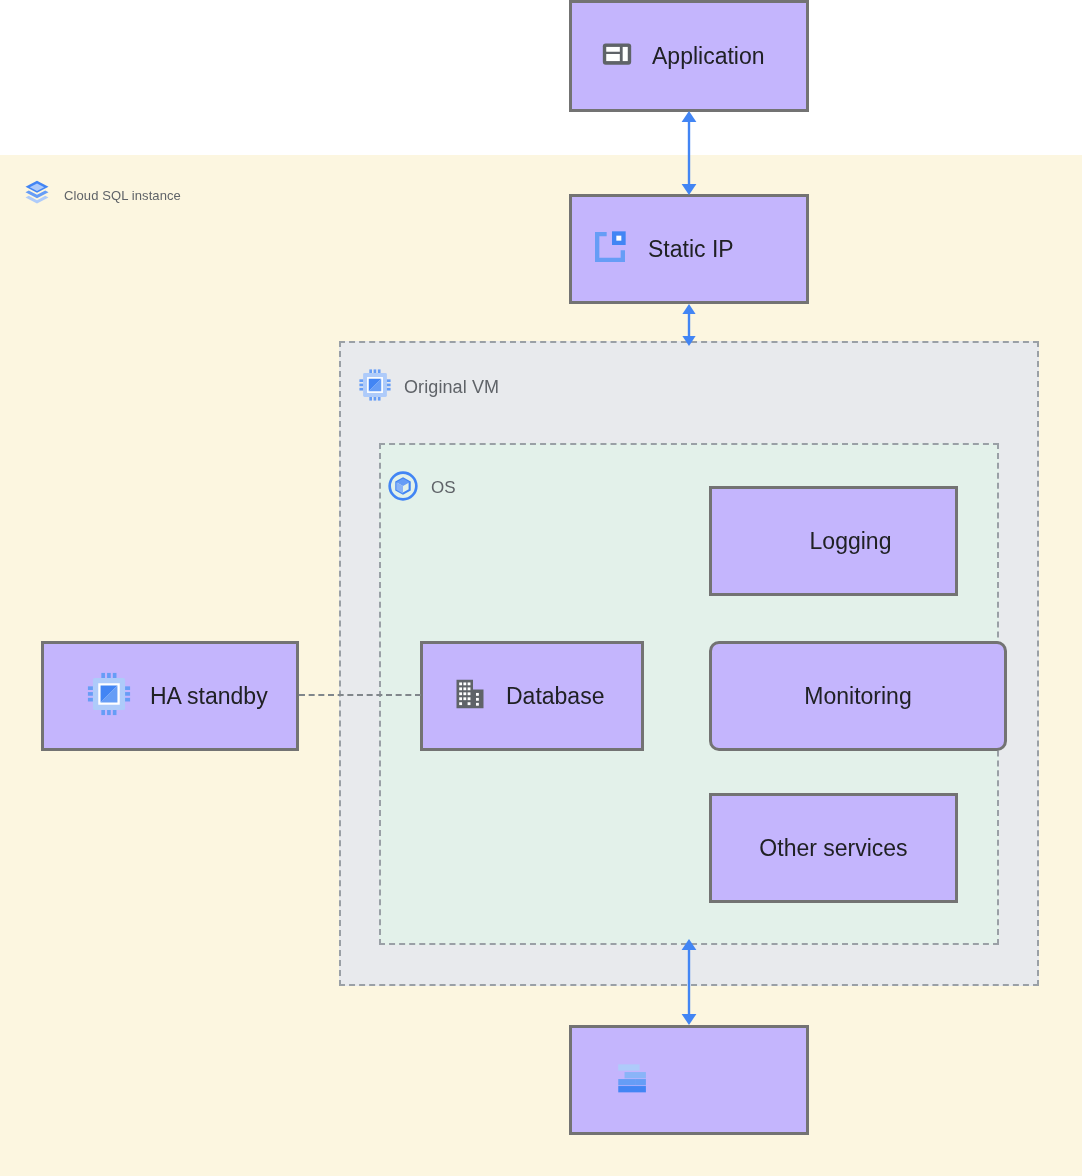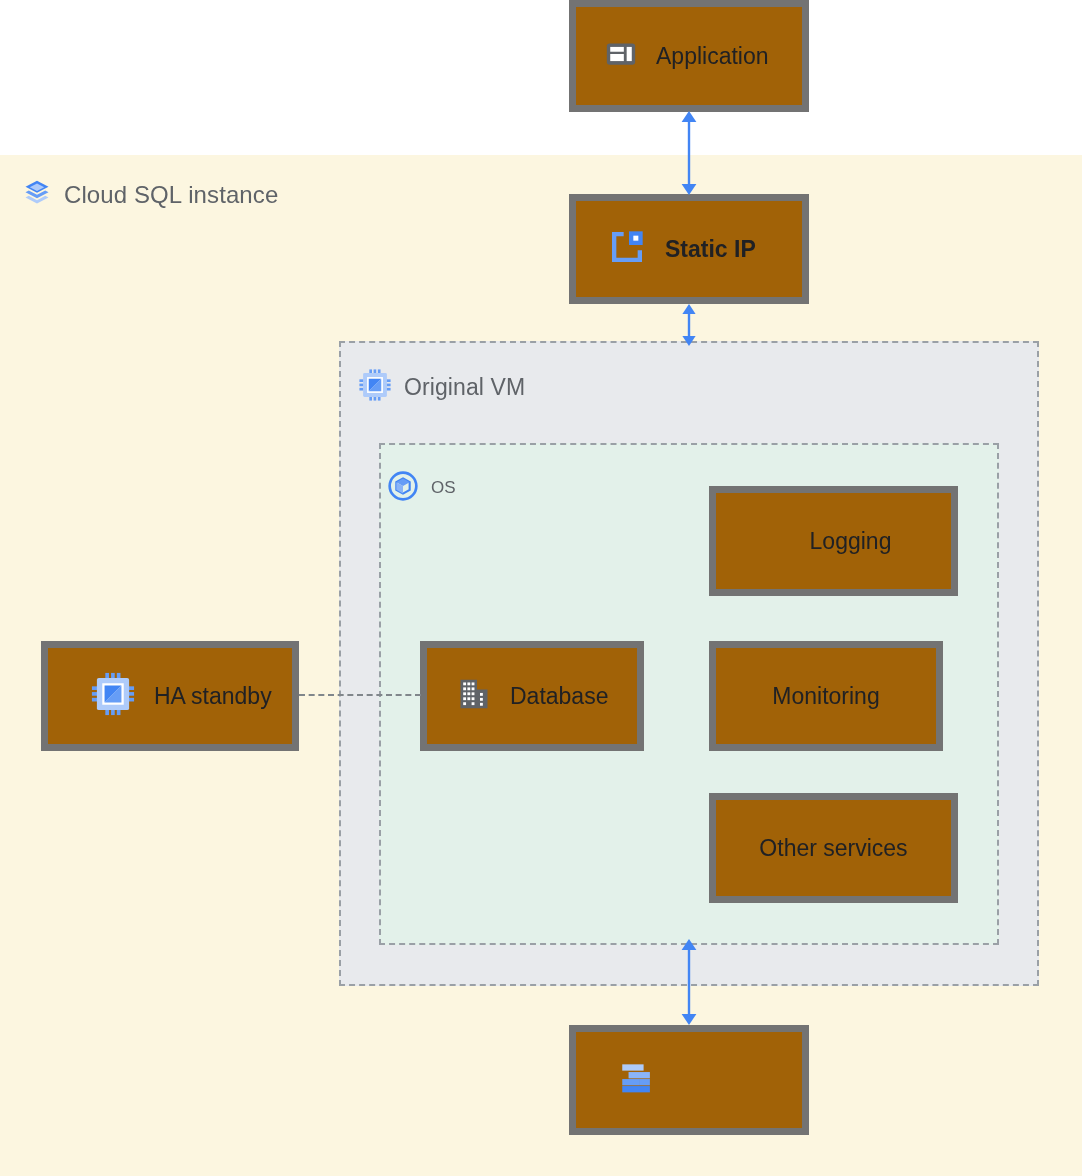--- a/index.html
+++ b/index.html
@@ -29,29 +29,29 @@
     background: #FCF6E0;
   }
 
   .region-label {
     position: absolute;
     display: flex;
     align-items: center;
     gap: 12px;
   }
   .region-label .region-label-text {
-    font-size: 24px;
+    font-size: 13px;
     color: #5F6368;
     letter-spacing: 0.1px;
     white-space: nowrap;
   }
 
   #cloudsql-label { left: 22px; top: 178px; }
   #vm-label { left: 358px; top: 368px; }
-  #vm-label .region-label-text { font-size: 23px; }
+  #vm-label .region-label-text { font-size: 18px; }
   #os-label { left: 387px; top: 470px; }
   #os-label .region-label-text { font-size: 17px; }
 
   
   .vm-container {
     position: absolute;
     left: 339px;
     top: 341px;
     width: 700px;
     height: 645px;
@@ -65,48 +65,48 @@
     top: 443px;
     width: 620px;
     height: 502px;
     background: #E3F1EA;
     border: 2px dashed #9AA0A6;
   }
 
   
   .node {
     position: absolute;
-    background: #a16207;
-    border: 7px solid #737373;
+    background: #c4b5fd;
+    border: 3px solid #737373;
     display: flex;
     align-items: center;
     justify-content: center;
     gap: 18px;
   }
   .node .node-label {
     font-size: 23px;
     color: #202124;
     line-height: 1.25;
   }
   .node.icon-left { justify-content: flex-start; padding-left: 42px; }
 
   #node-application { left: 569px; top: 0px;    width: 240px; height: 112px; }
   #node-static-ip   { left: 569px; top: 194px;  width: 240px; height: 110px; }
   #node-ha-standby  { left: 41px;  top: 641px;  width: 258px; height: 110px; }
   #node-database    { left: 420px; top: 641px;  width: 224px; height: 110px; }
   #node-logging     { left: 709px; top: 486px;  width: 249px; height: 110px; padding-left: 34px; }
-  #node-monitoring  { left: 709px; top: 641px;  width: 234px; height: 110px; }
+  #node-monitoring  { left: 709px; top: 641px;  width: 298px; height: 110px; border-radius: 10px; }
   #node-other       { left: 709px; top: 793px;  width: 249px; height: 110px; }
   #node-persistent-disk { left: 569px; top: 1025px; width: 240px; height: 110px; }
 
   #node-ha-standby { }
   #node-database   { padding-left: 29px; }
   #node-persistent-disk { padding-left: 41px; }
   #node-application { padding-left: 28px; }
-  #node-static-ip   { padding-left: 31px; font-weight: bold; }
+  #node-static-ip   { padding-left: 18px; }
 
   .icon { flex: 0 0 auto; display: block; }
 
   
   .connector { position: absolute; }
   .dashed-link {
     position: absolute;
     left: 299px;
     top: 694px;
     width: 122px;

